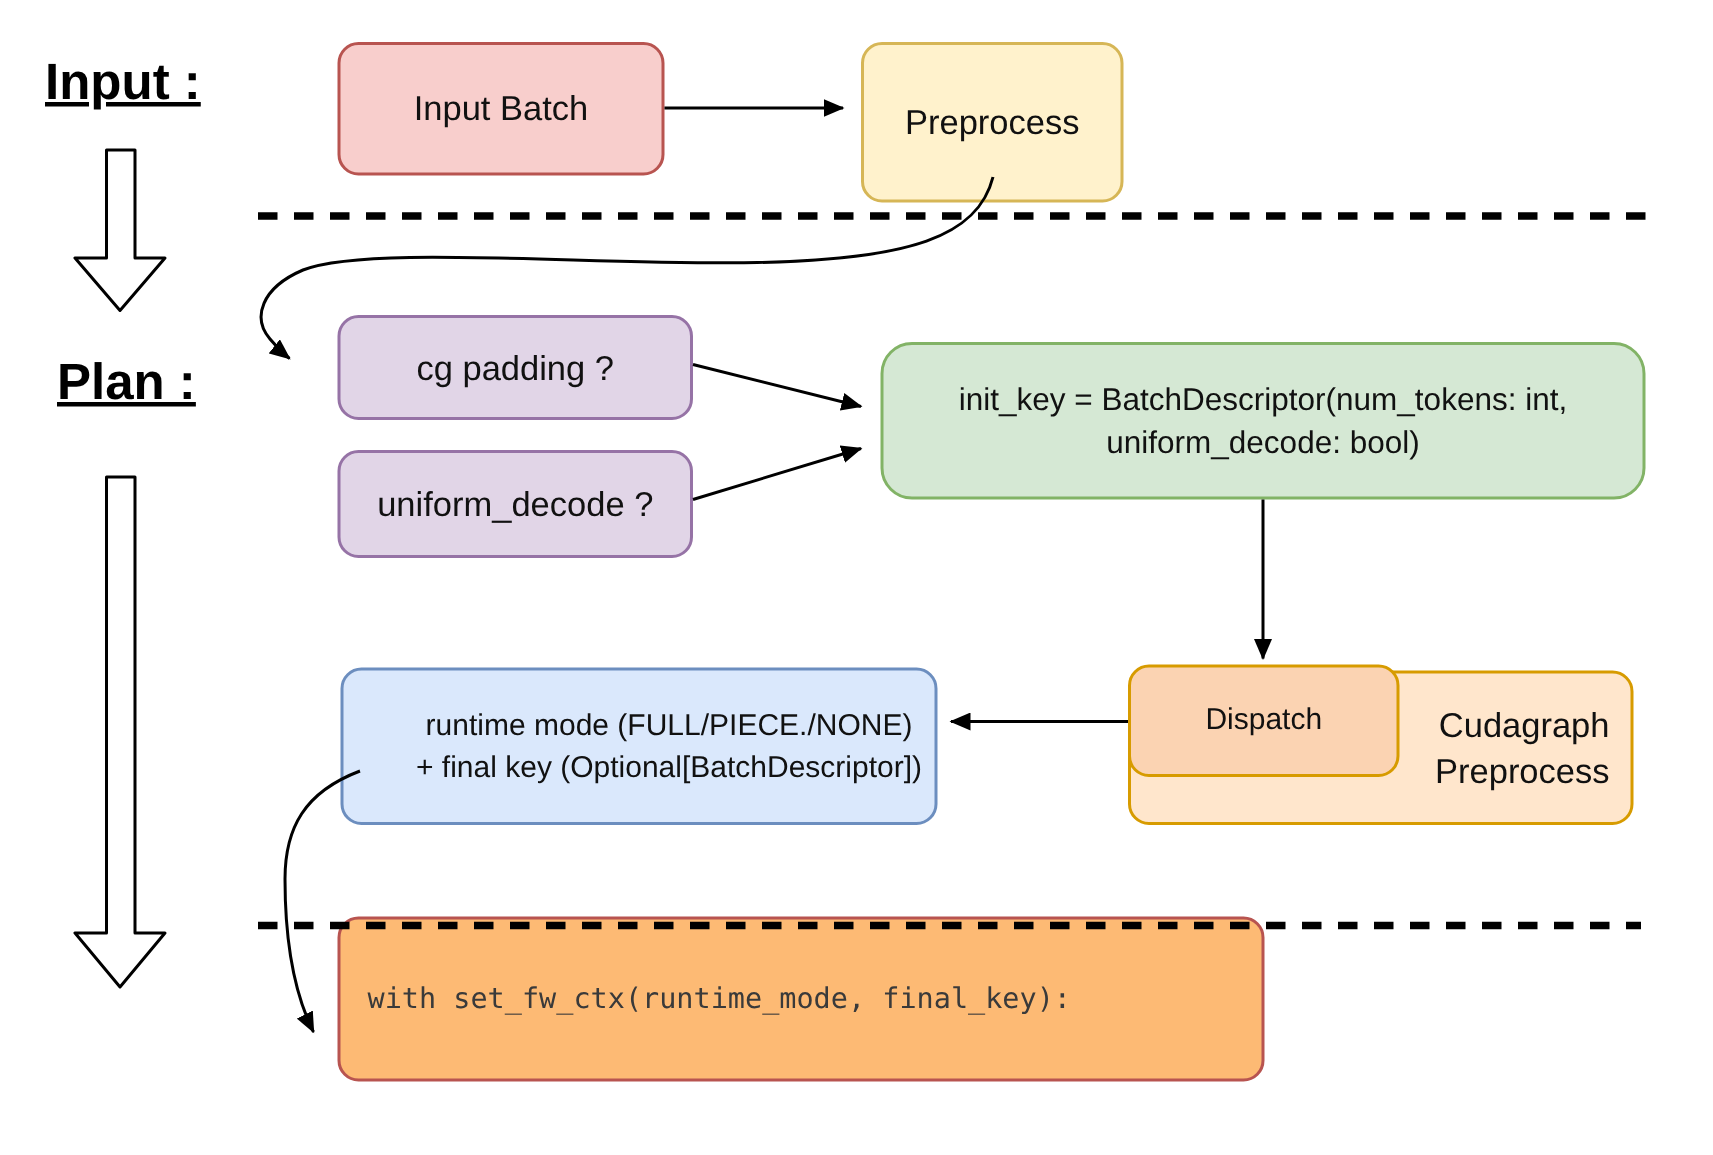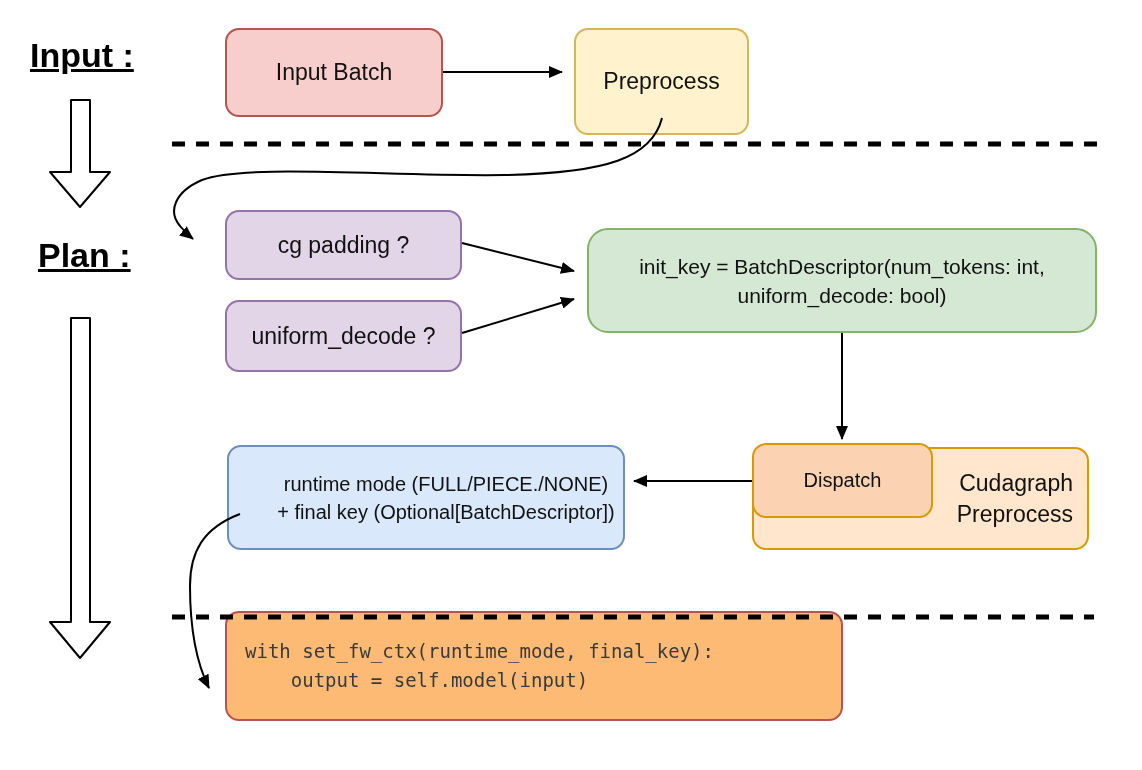--- a/index.html
+++ b/index.html
@@ -83,21 +83,20 @@
     <span class="line">Dispatch</span>
   </div>
 
   <div class="node" id="runtime-mode">
     <span class="line">runtime mode (FULL/PIECE./NONE)</span>
     <span class="line">+ final key (Optional[BatchDescriptor])</span>
   </div>
 
   <div class="node" id="execute-code">
     <span class="line">with set_fw_ctx(runtime_mode, final_key):</span>
-    <span class="line">    output = self.model(input)</span>
   </div>
 
   <svg id="svg-layer" width="1142" height="770" viewBox="0 0 1142 770">
     <defs>
       <marker id="arrow" markerUnits="userSpaceOnUse" markerWidth="16" markerHeight="12" refX="13" refY="6" orient="auto">
         <path d="M0,0 L14,6 L0,12 z" fill="#000000"></path>
       </marker>
     </defs>
 
     <polygon points="71,100 90,100 90,172 110,172 80,207 50,172 71,172" fill="#ffffff" stroke="#000000" stroke-width="2" stroke-linejoin="round"></polygon>

